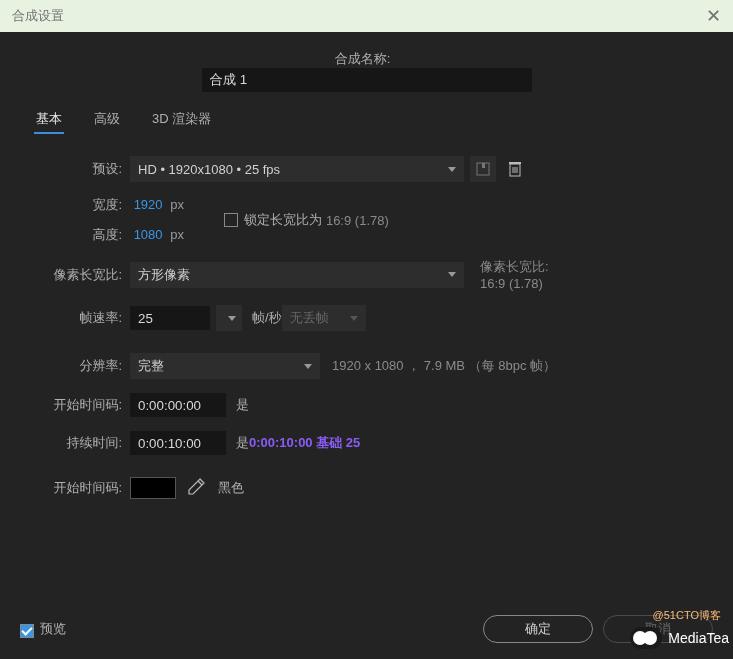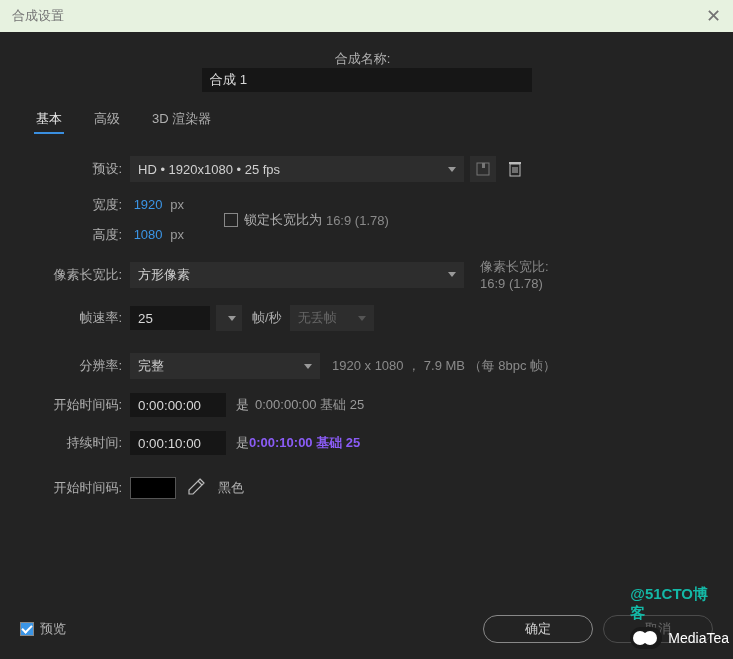--- a/index.html
+++ b/index.html
@@ -115,21 +115,21 @@
 }
 .btn.dim-btn { opacity: .4; }
 .watermark {
   position: absolute; right: 4px; bottom: 10px;
   color: #fff; font-size: 14px;
   display: flex; align-items: center; gap: 6px;
   pointer-events: none;
 }
 .watermark .wm-top {
   position: absolute; right: 8px; bottom: 26px;
-  color: #14b8a6; font-size: 15px; font-weight: bold;
+  color: #fdba74; font-size: 11px;
 }
 .wm-icon {
   width: 32px; height: 22px;
   background: #1a1a1a; border-radius: 14px 14px 14px 14px;
   position: relative;
 }
 .wm-icon::before, .wm-icon::after {
   content: ""; position: absolute; top: 4px;
   width: 14px; height: 14px; background: #fff; border-radius: 50%;
 }
@@ -216,40 +216,39 @@
     </div>
   </div>
 
   <div class="row">
     <span class="label label-wide">帧速率:</span>
     <input class="input-text" style="width: 80px;" value="25">
     <div class="dropdown" style="width:26px;margin-left:6px;justify-content:center;">
       <span class="chev"></span>
     </div>
     <span style="margin-left:10px;">帧/秒</span>
-    <div class="dropdown dim-text" style="width:84px;margin-left:8px;">
+    <div class="dropdown dim-text" style="width:84px;margin-left:0;">
       <span class="dd-text">无丢帧</span>
       <span class="chev" style="border-top-color:#555;"></span>
     </div>
   </div>
 
   <div class="row" style="margin-top:22px;">
     <span class="label label-wide">分辨率:</span>
     <div class="dropdown" style="width:190px;">
       <span class="dd-text">完整</span>
       <span class="chev"></span>
     </div>
     <span class="info-text">1920 x 1080 ， 7.9 MB （每 8bpc 帧）</span>
   </div>
 
   <div class="row">
     <span class="label label-wide">开始时间码:</span>
     <input class="input-text" style="width: 96px;" value="0:00:00:00">
     <span style="margin-left:10px;">是</span>
-    <span style="margin-left:6px;color:#9a9a9a;">0:00:00:00  基础 25</span>
   </div>
 
   <div class="row">
     <span class="label label-wide">持续时间:</span>
     <input class="input-text" style="width: 96px;" value="0:00:10:00">
     <span style="margin-left:10px;">是</span>
     <span style="margin-left:0;color:#8b5cf6;font-weight:bold;">0:00:10:00  基础 25</span>
   </div>
 
   <div class="row" style="margin-top:22px;">
@@ -259,21 +258,21 @@
       <svg width="20" height="20" viewBox="0 0 20 20">
           <path d="M14 2 l4 4 l-2 2 l-4 -4 z M12 4 l4 4 l-9 9 l-4 0 l0 -4 z" fill="none" stroke="#bbb" stroke-width="1.2"></path>
         </svg>
     </span>
     <span>黑色</span>
   </div>
 
 </div>
 
 <div class="bottom">
-  <div style="display:flex;align-items:center;">
+  <div style="display:flex;align-items:flex-end;">
     <span class="checkbox checked"></span>
     <span>预览</span>
   </div>
   <div style="display:flex;align-items:center;">
     <div class="btn">
         <span>确定</span>
       </div>
     <div class="btn dim-btn">
         <span>取消</span>
       </div>

